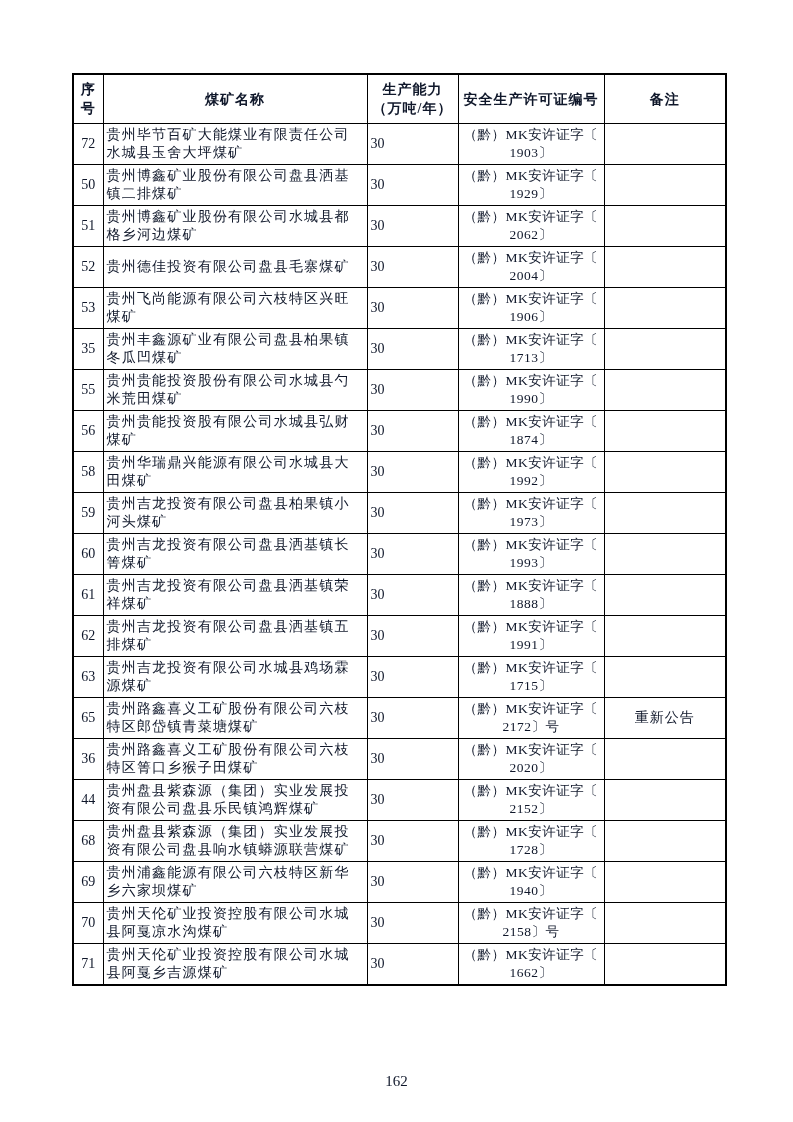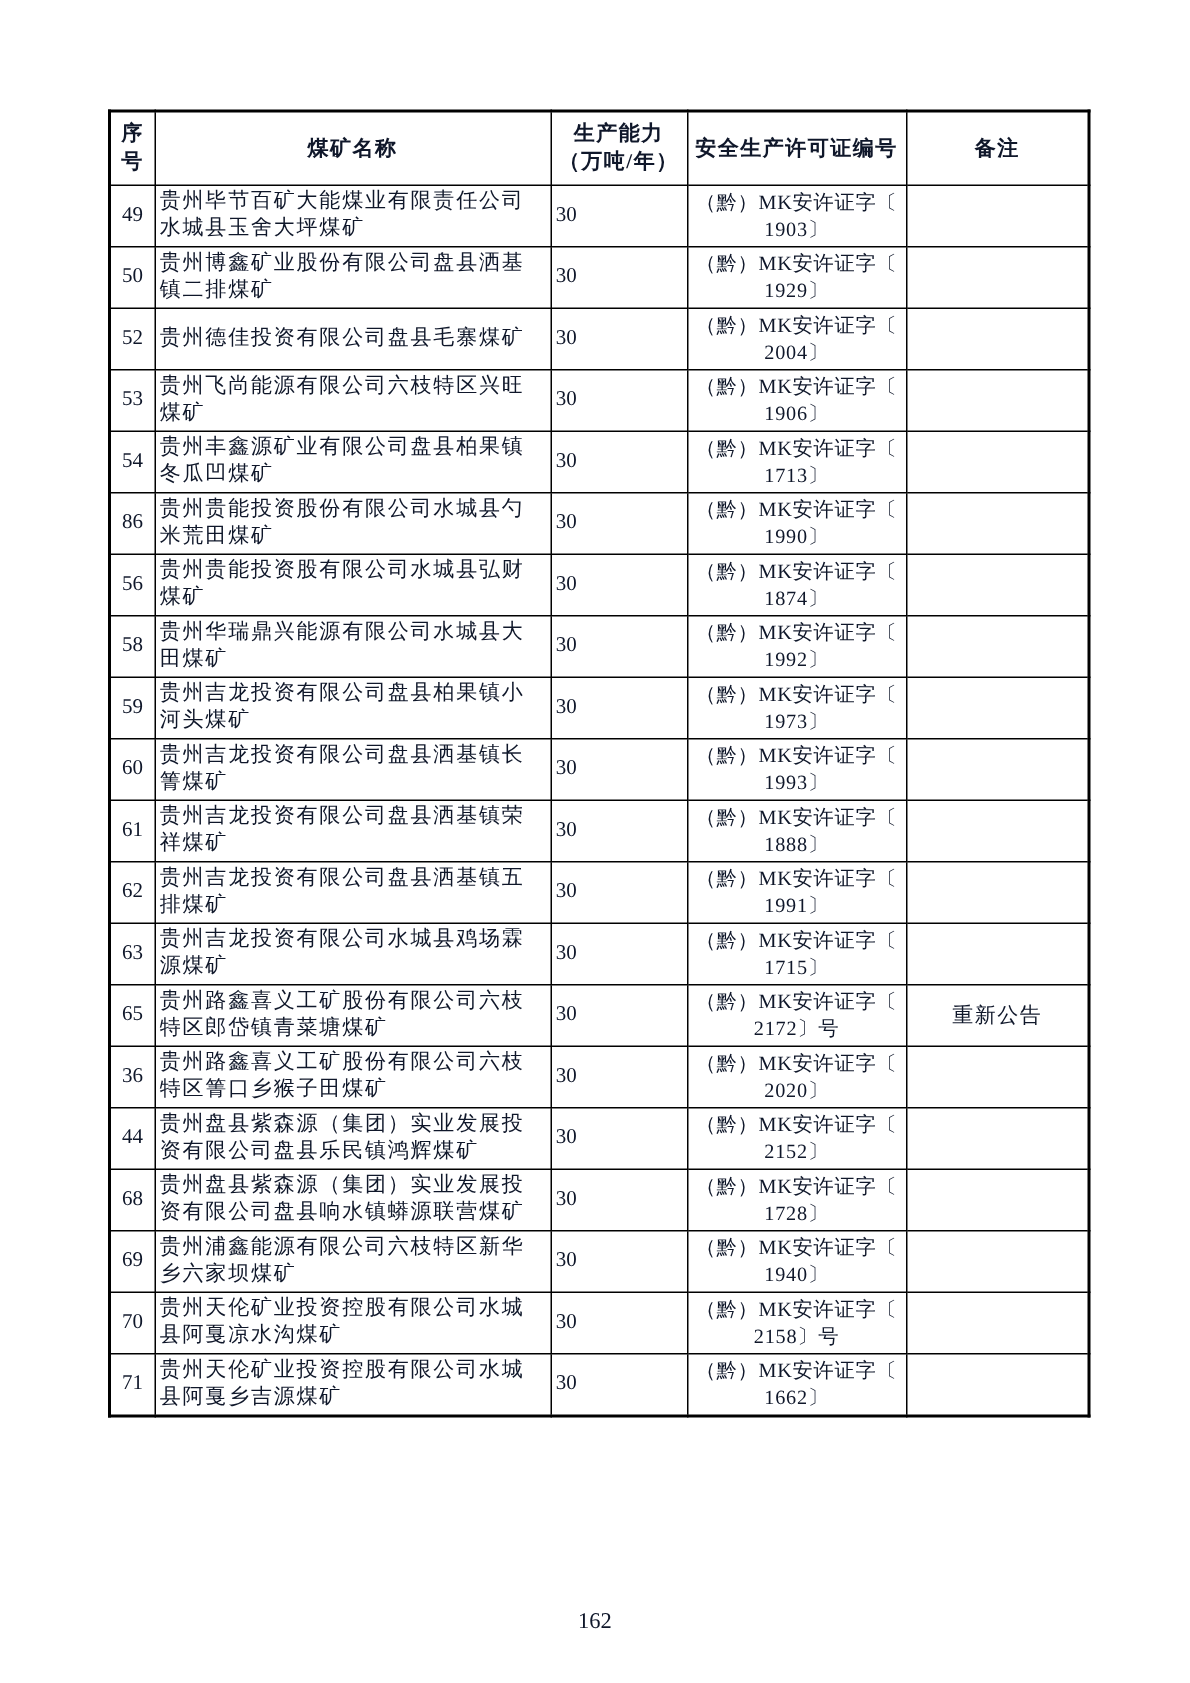--- a/index.html
+++ b/index.html
@@ -97,61 +97,69 @@
         <th>序号</th>
         <th>煤矿名称</th>
         <th style="white-space: pre-line;">生产能力
 （万吨/年）</th>
         <th>安全生产许可证编号</th>
         <th>备注</th>
       </tr>
     </thead>
     <tbody>
         <tr>
-          <td class="c-no">49</td>
+          <td class="c-no">72</td>
           <td class="c-name">贵州毕节百矿大能煤业有限责任公司水城县玉舍大坪煤矿</td>
           <td class="c-cap">30</td>
           <td class="c-lic">（黔）MK安许证字〔
 1903〕</td>
           <td class="c-rem"></td>
         </tr>
         <tr>
           <td class="c-no">50</td>
           <td class="c-name">贵州博鑫矿业股份有限公司盘县洒基镇二排煤矿</td>
           <td class="c-cap">30</td>
           <td class="c-lic">（黔）MK安许证字〔
 1929〕</td>
           <td class="c-rem"></td>
         </tr>
         <tr>
+          <td class="c-no">51</td>
+          <td class="c-name">贵州博鑫矿业股份有限公司水城县都格乡河边煤矿</td>
+          <td class="c-cap">30</td>
+          <td class="c-lic">（黔）MK安许证字〔
+2062〕</td>
+          <td class="c-rem"></td>
+        </tr>
+        <tr>
           <td class="c-no">52</td>
           <td class="c-name">贵州德佳投资有限公司盘县毛寨煤矿</td>
           <td class="c-cap">30</td>
           <td class="c-lic">（黔）MK安许证字〔
 2004〕</td>
           <td class="c-rem"></td>
         </tr>
         <tr>
           <td class="c-no">53</td>
           <td class="c-name">贵州飞尚能源有限公司六枝特区兴旺煤矿</td>
           <td class="c-cap">30</td>
           <td class="c-lic">（黔）MK安许证字〔
 1906〕</td>
           <td class="c-rem"></td>
         </tr>
         <tr>
-          <td class="c-no">54</td>
+          <td class="c-no">35</td>
           <td class="c-name">贵州丰鑫源矿业有限公司盘县柏果镇冬瓜凹煤矿</td>
           <td class="c-cap">30</td>
           <td class="c-lic">（黔）MK安许证字〔
 1713〕</td>
           <td class="c-rem"></td>
         </tr>
         <tr>
-          <td class="c-no">86</td>
+          <td class="c-no">55</td>
           <td class="c-name">贵州贵能投资股份有限公司水城县勺米荒田煤矿</td>
           <td class="c-cap">30</td>
           <td class="c-lic">（黔）MK安许证字〔
 1990〕</td>
           <td class="c-rem"></td>
         </tr>
         <tr>
           <td class="c-no">56</td>
           <td class="c-name">贵州贵能投资股有限公司水城县弘财煤矿</td>
           <td class="c-cap">30</td>

